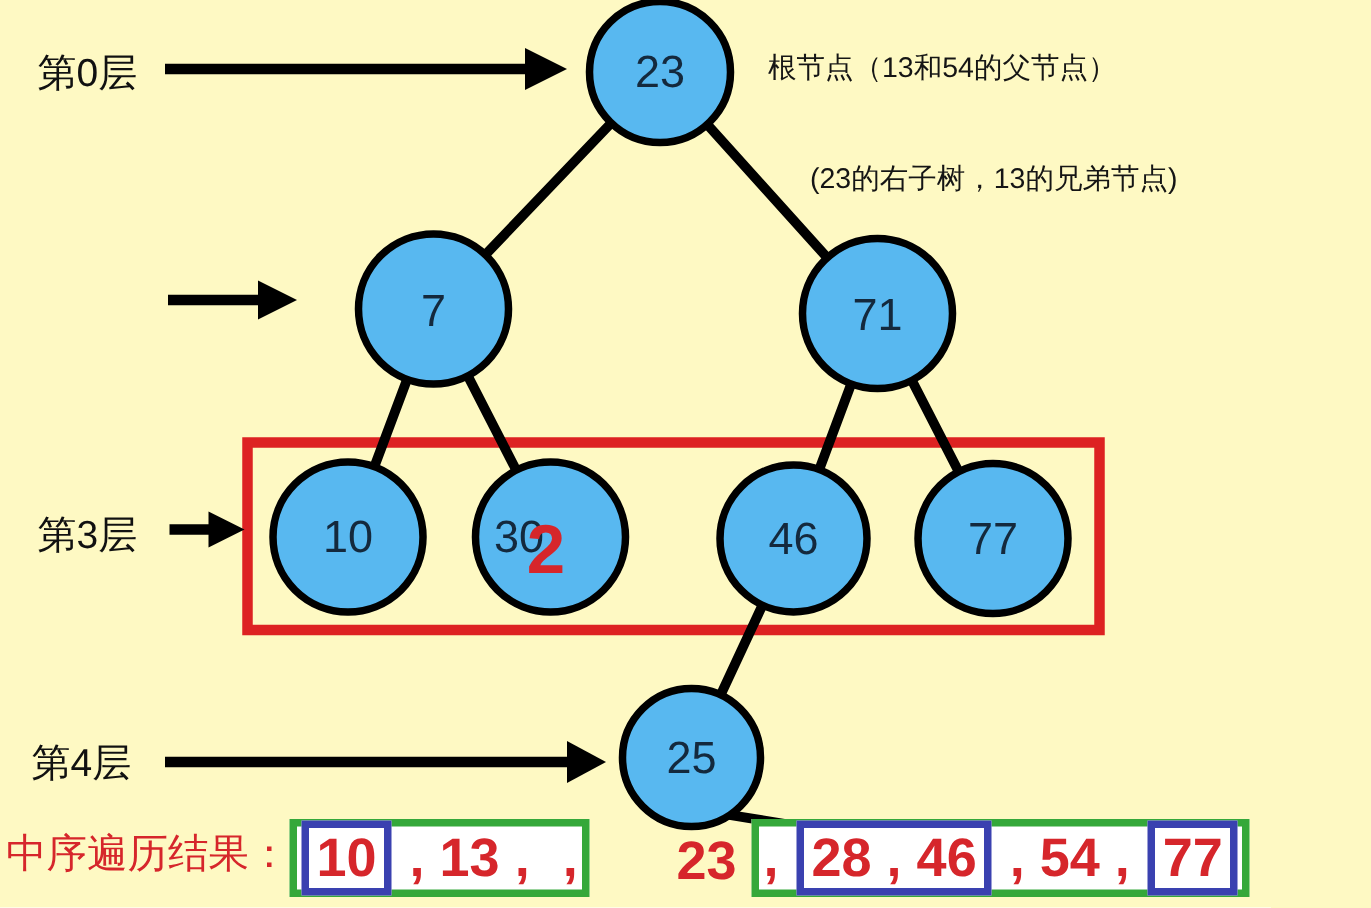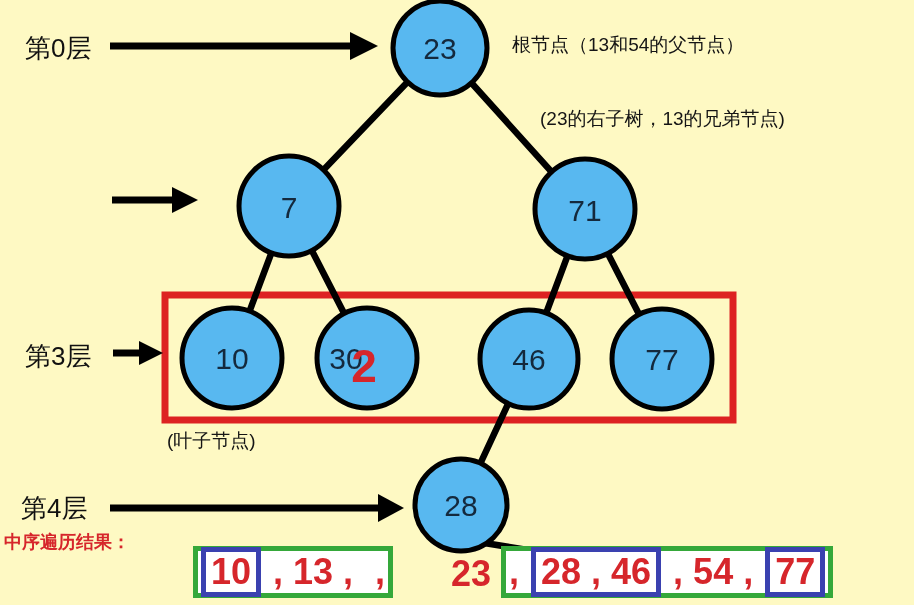--- a/index.html
+++ b/index.html
@@ -21,22 +21,22 @@
   }
   .correction{
     position:absolute;z-index:4;color:var(--red,#d6262b);font-size:46px;font-weight:bold;
     transform:translate(-50%,-50%);line-height:1;
   }
   .bst-title{
     position:absolute;z-index:2;left:585px;top:482px;color:var(--red,#d6262b);
     font-size:37px;font-weight:bold;white-space:nowrap;
   }
   .trav-label{
-    position:absolute;z-index:5;left:4px;top:530px;color:var(--red,#d6262b);
-    font-size:18px;font-weight:bold;white-space:nowrap;
+    position:absolute;z-index:5;left:4px;top:551px;color:var(--red,#d6262b);
+    font-size:27px;font-weight:normal;white-space:nowrap;
   }
   .greenbox{
     position:absolute;z-index:5;top:546px;height:52px;box-sizing:border-box;
     border:5px solid var(--green-box,#35a83a);background:#fff;
     display:inline-flex;align-items:center;padding:0 3px;gap:2px;
   }
   .g1{left:193px;}
   .g2{left:501px;}
   .bluebox{
     display:inline-flex;align-items:center;justify-content:center;
@@ -92,30 +92,29 @@
     <circle class="node" cx="662" cy="359" r="50"></circle>
     <circle class="node" cx="461" cy="505" r="46"></circle>
   </svg>
 
   <div class="lbl" style="left:25px;top:31px">第0层</div>
   <div class="lbl" style="left:25px;top:339px">第3层</div>
   <div class="lbl" style="left:21px;top:491px">第4层</div>
 
   <div class="ann" style="left:512px;top:32px">根节点（13和54的父节点）</div>
   <div class="ann" style="left:540px;top:106px">(23的右子树，13的兄弟节点)</div>
-  <div class="ann" style="left:167px;top:428px">(叶子节点)</div>
 
   <div class="nodeval" style="left:440px;top:49px">23</div>
   <div class="nodeval" style="left:289px;top:208px">7</div>
   <div class="nodeval" style="left:585px;top:211px">71</div>
   <div class="nodeval" style="left:232px;top:359px">10</div>
   <div class="nodeval" style="left:346px;top:359px">30</div>
   <div class="nodeval" style="left:529px;top:360px">46</div>
   <div class="nodeval" style="left:662px;top:360px">77</div>
-  <div class="nodeval" style="left:461px;top:506px">28</div>
+  <div class="nodeval" style="left:461px;top:506px">25</div>
 
   <div class="correction" style="left:364px;top:366px">2</div>
 
 
   <div class="trav-label">中序遍历结果：</div>
 
   <div class="greenbox g1">
     <span class="bluebox">10</span>
     <span class="rtext"> , 13 , </span>
     <span class="rtext"> ,</span>

